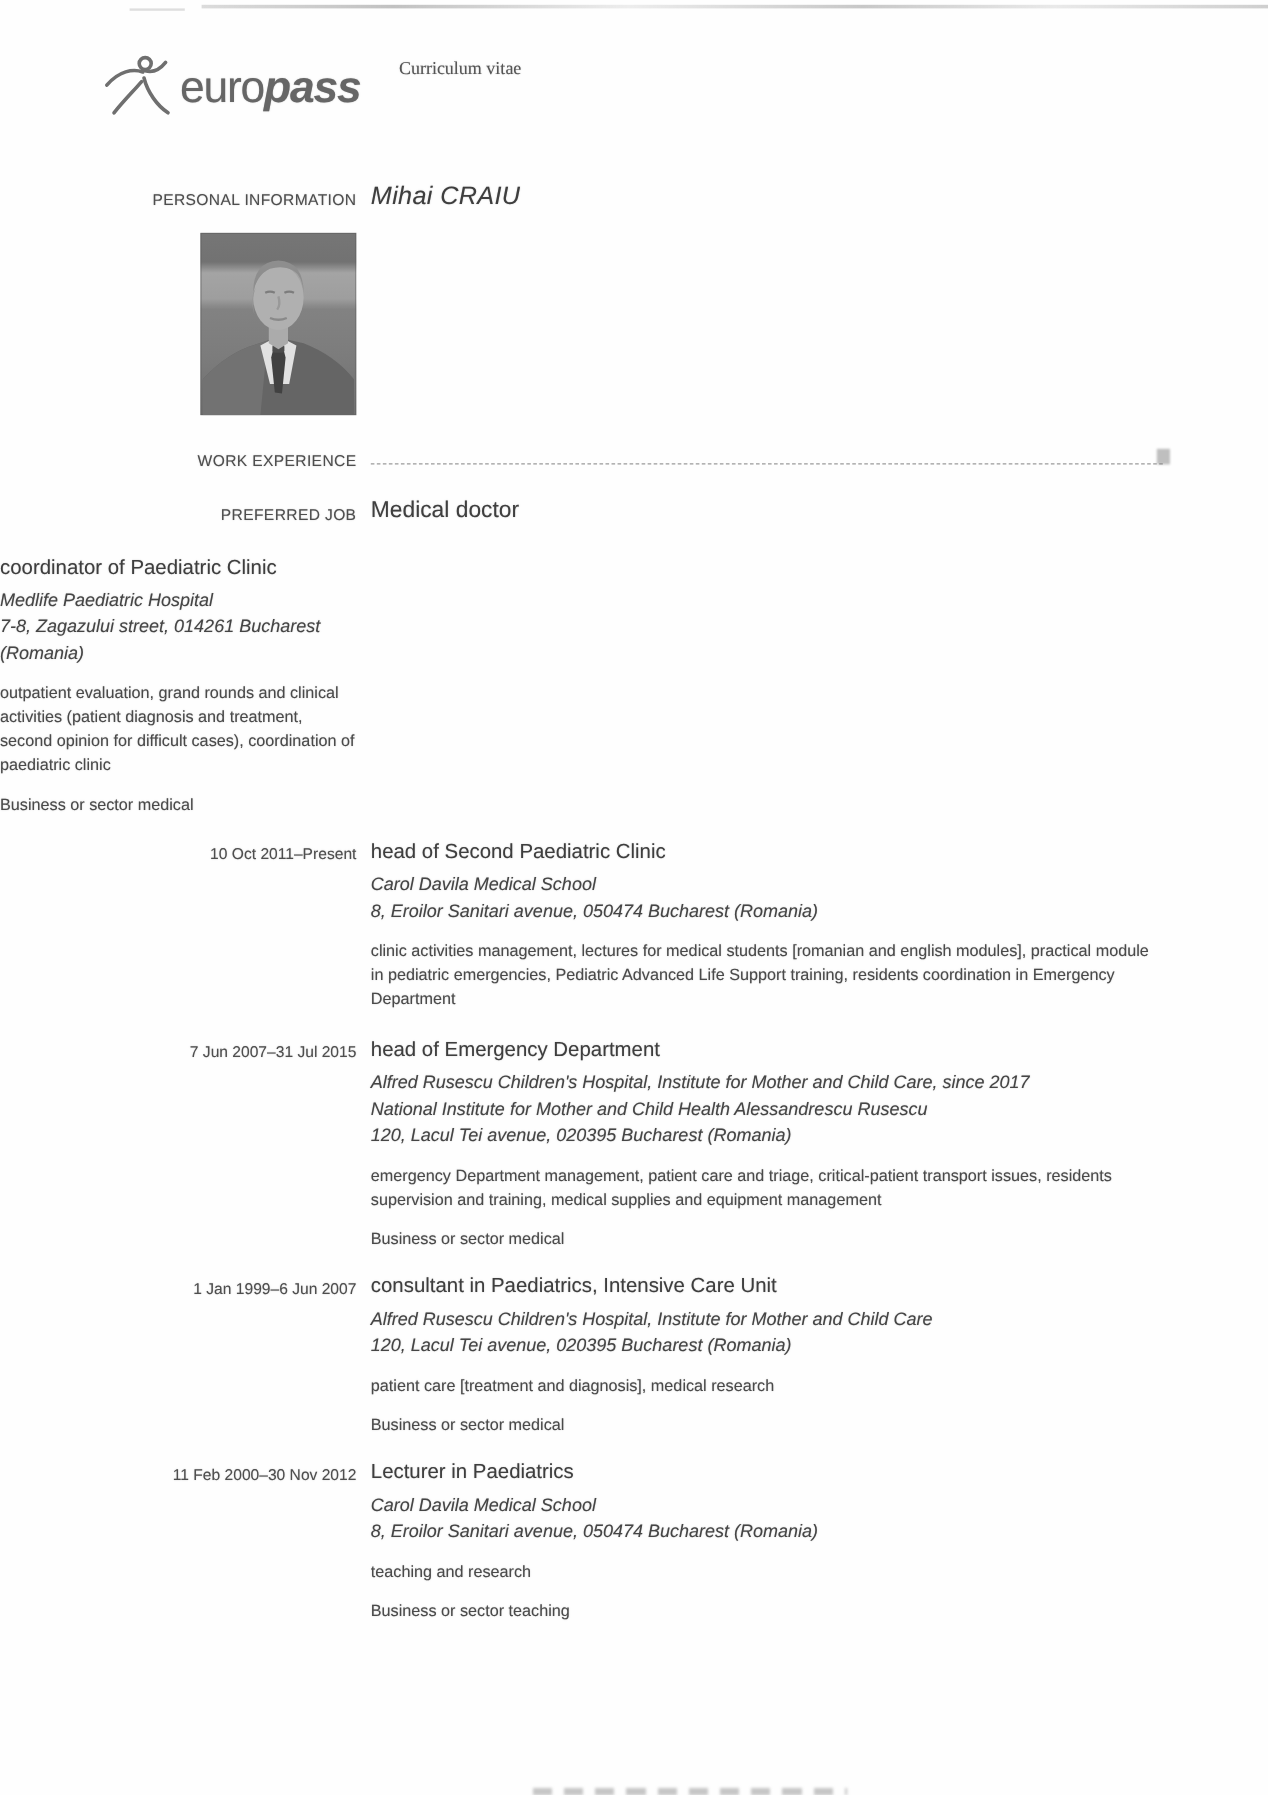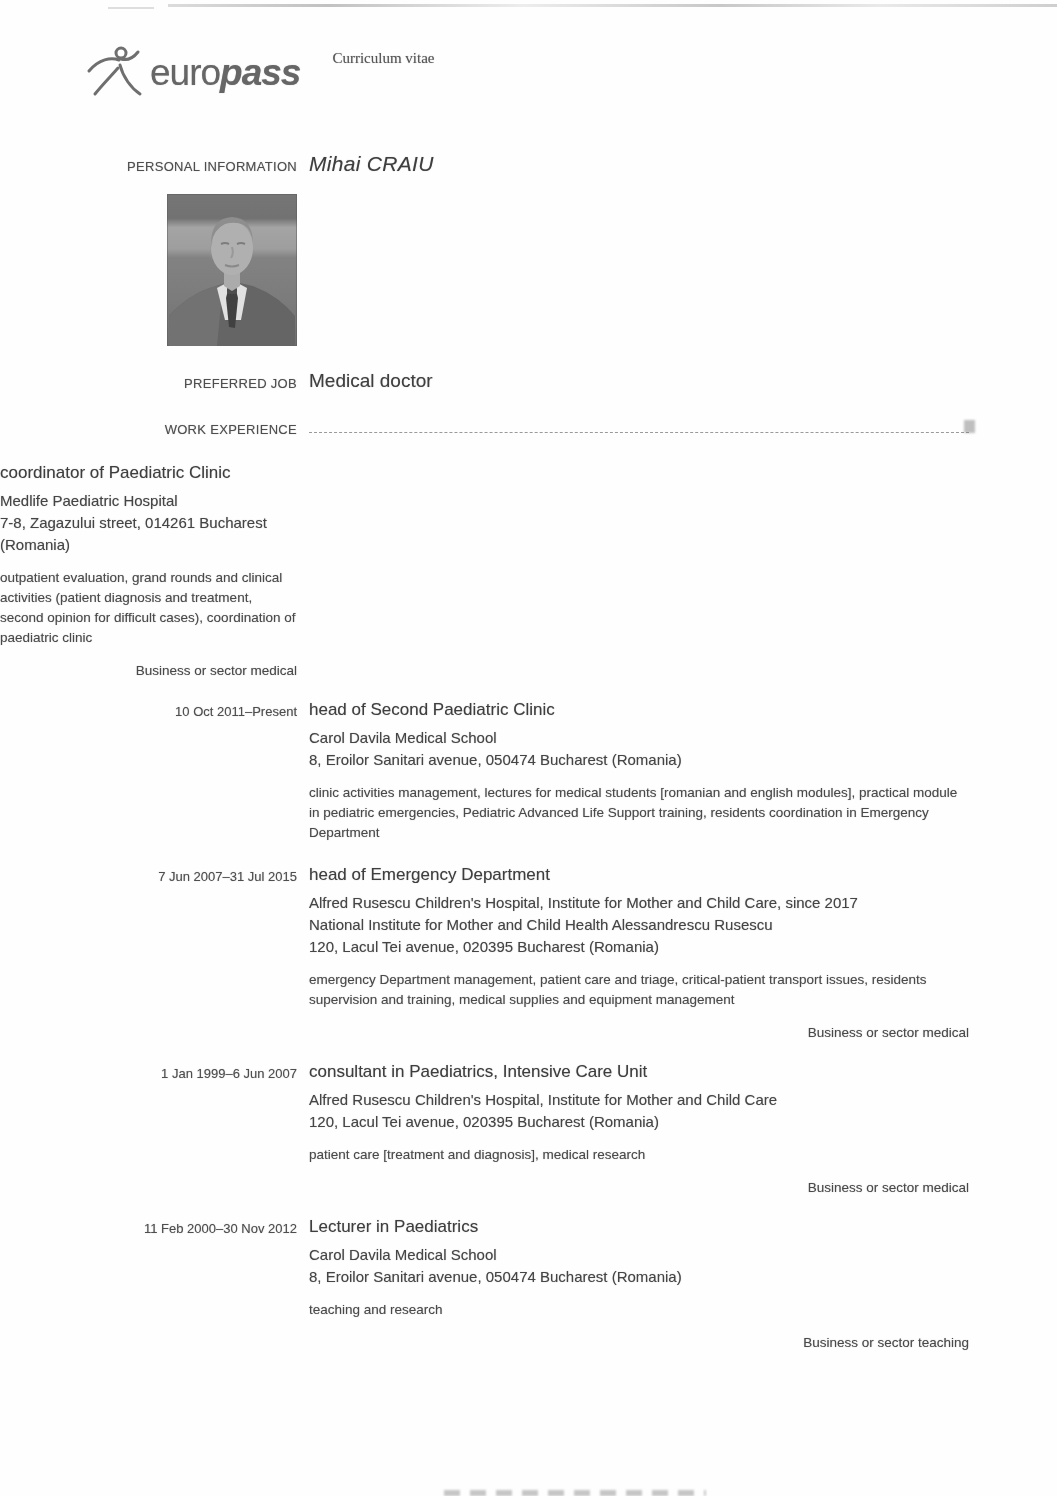--- a/index.html
+++ b/index.html
@@ -70,23 +70,23 @@
   .rule-dotted{border-top:1px dashed #9a9a9a;height:0;filter:blur(.2px);}
   .rule-mark{
     position:absolute;right:-6px;top:-2px;width:11px;height:13px;
     background:rgba(115,115,115,.45);filter:blur(.8px);
   }
   
   .entries{margin-top:26px;}
   .entry{margin-bottom:22px;}
   .entry .date{text-align:right;font-size:13px;color:#4e4e4e;padding-top:4px;}
   .entry-title{font-size:17px;color:#3e3e3e;margin-bottom:7px;}
-  .entry-org div{font-size:15px;line-height:22px;color:#454545;}
+  .entry-org div{font-size:15px;line-height:22px;color:#454545;font-style:italic;}
   .entry-desc{margin-top:12px;font-size:13.5px;line-height:20px;color:#4a4a4a;max-width:655px;}
-  .entry-sector{margin-top:15px;font-size:13.5px;color:#4a4a4a;text-align:right;}
+  .entry-sector{margin-top:15px;font-size:13.5px;color:#4a4a4a;}
 </style>
 </head>
 <body>
 
 <div class="page">
 
   <div class="scan-line-top"></div>
   <div class="scan-speck-top"></div>
   <div class="scan-bottom"></div>
 
@@ -136,33 +136,33 @@
           <path d="M54 50 Q58 48 62 50" stroke="#7d7d7d" stroke-width="2" fill="none"></path>
           <path d="M70 50 Q74 48 78 50" stroke="#7d7d7d" stroke-width="2" fill="none"></path>
           <path d="M65 53 Q67 60 64 64" stroke="#9a9a9a" stroke-width="2" fill="none"></path>
           <path d="M58 71 Q65 74 72 71" stroke="#8a8a8a" stroke-width="2" fill="none"></path>
         </svg>
       </div>
     </div>
     <div></div>
   </div>
 
-  <div class="row row-preferred">
-    <div class="label">PREFERRED JOB</div>
-    <div class="preferred-value">Medical doctor</div>
-  </div>
-
   <div class="row row-workexp">
     <div class="label">WORK EXPERIENCE</div>
     <div class="rule-wrap">
       <div class="rule-dotted"></div>
       <div class="rule-mark"></div>
     </div>
   </div>
 
+  <div class="row row-preferred">
+    <div class="label">PREFERRED JOB</div>
+    <div class="preferred-value">Medical doctor</div>
+  </div>
+
   <div class="entries">
 
     <div class="row entry">
       <div>
         <div class="entry-title">coordinator of Paediatric Clinic</div>
         <div class="entry-org">
           <div>Medlife Paediatric Hospital</div>
           <div>7-8, Zagazului street, 014261 Bucharest (Romania)</div>
         </div>
         <div class="entry-desc">outpatient evaluation, grand rounds and clinical activities (patient diagnosis and treatment, second opinion for difficult cases), coordination of paediatric clinic</div>

